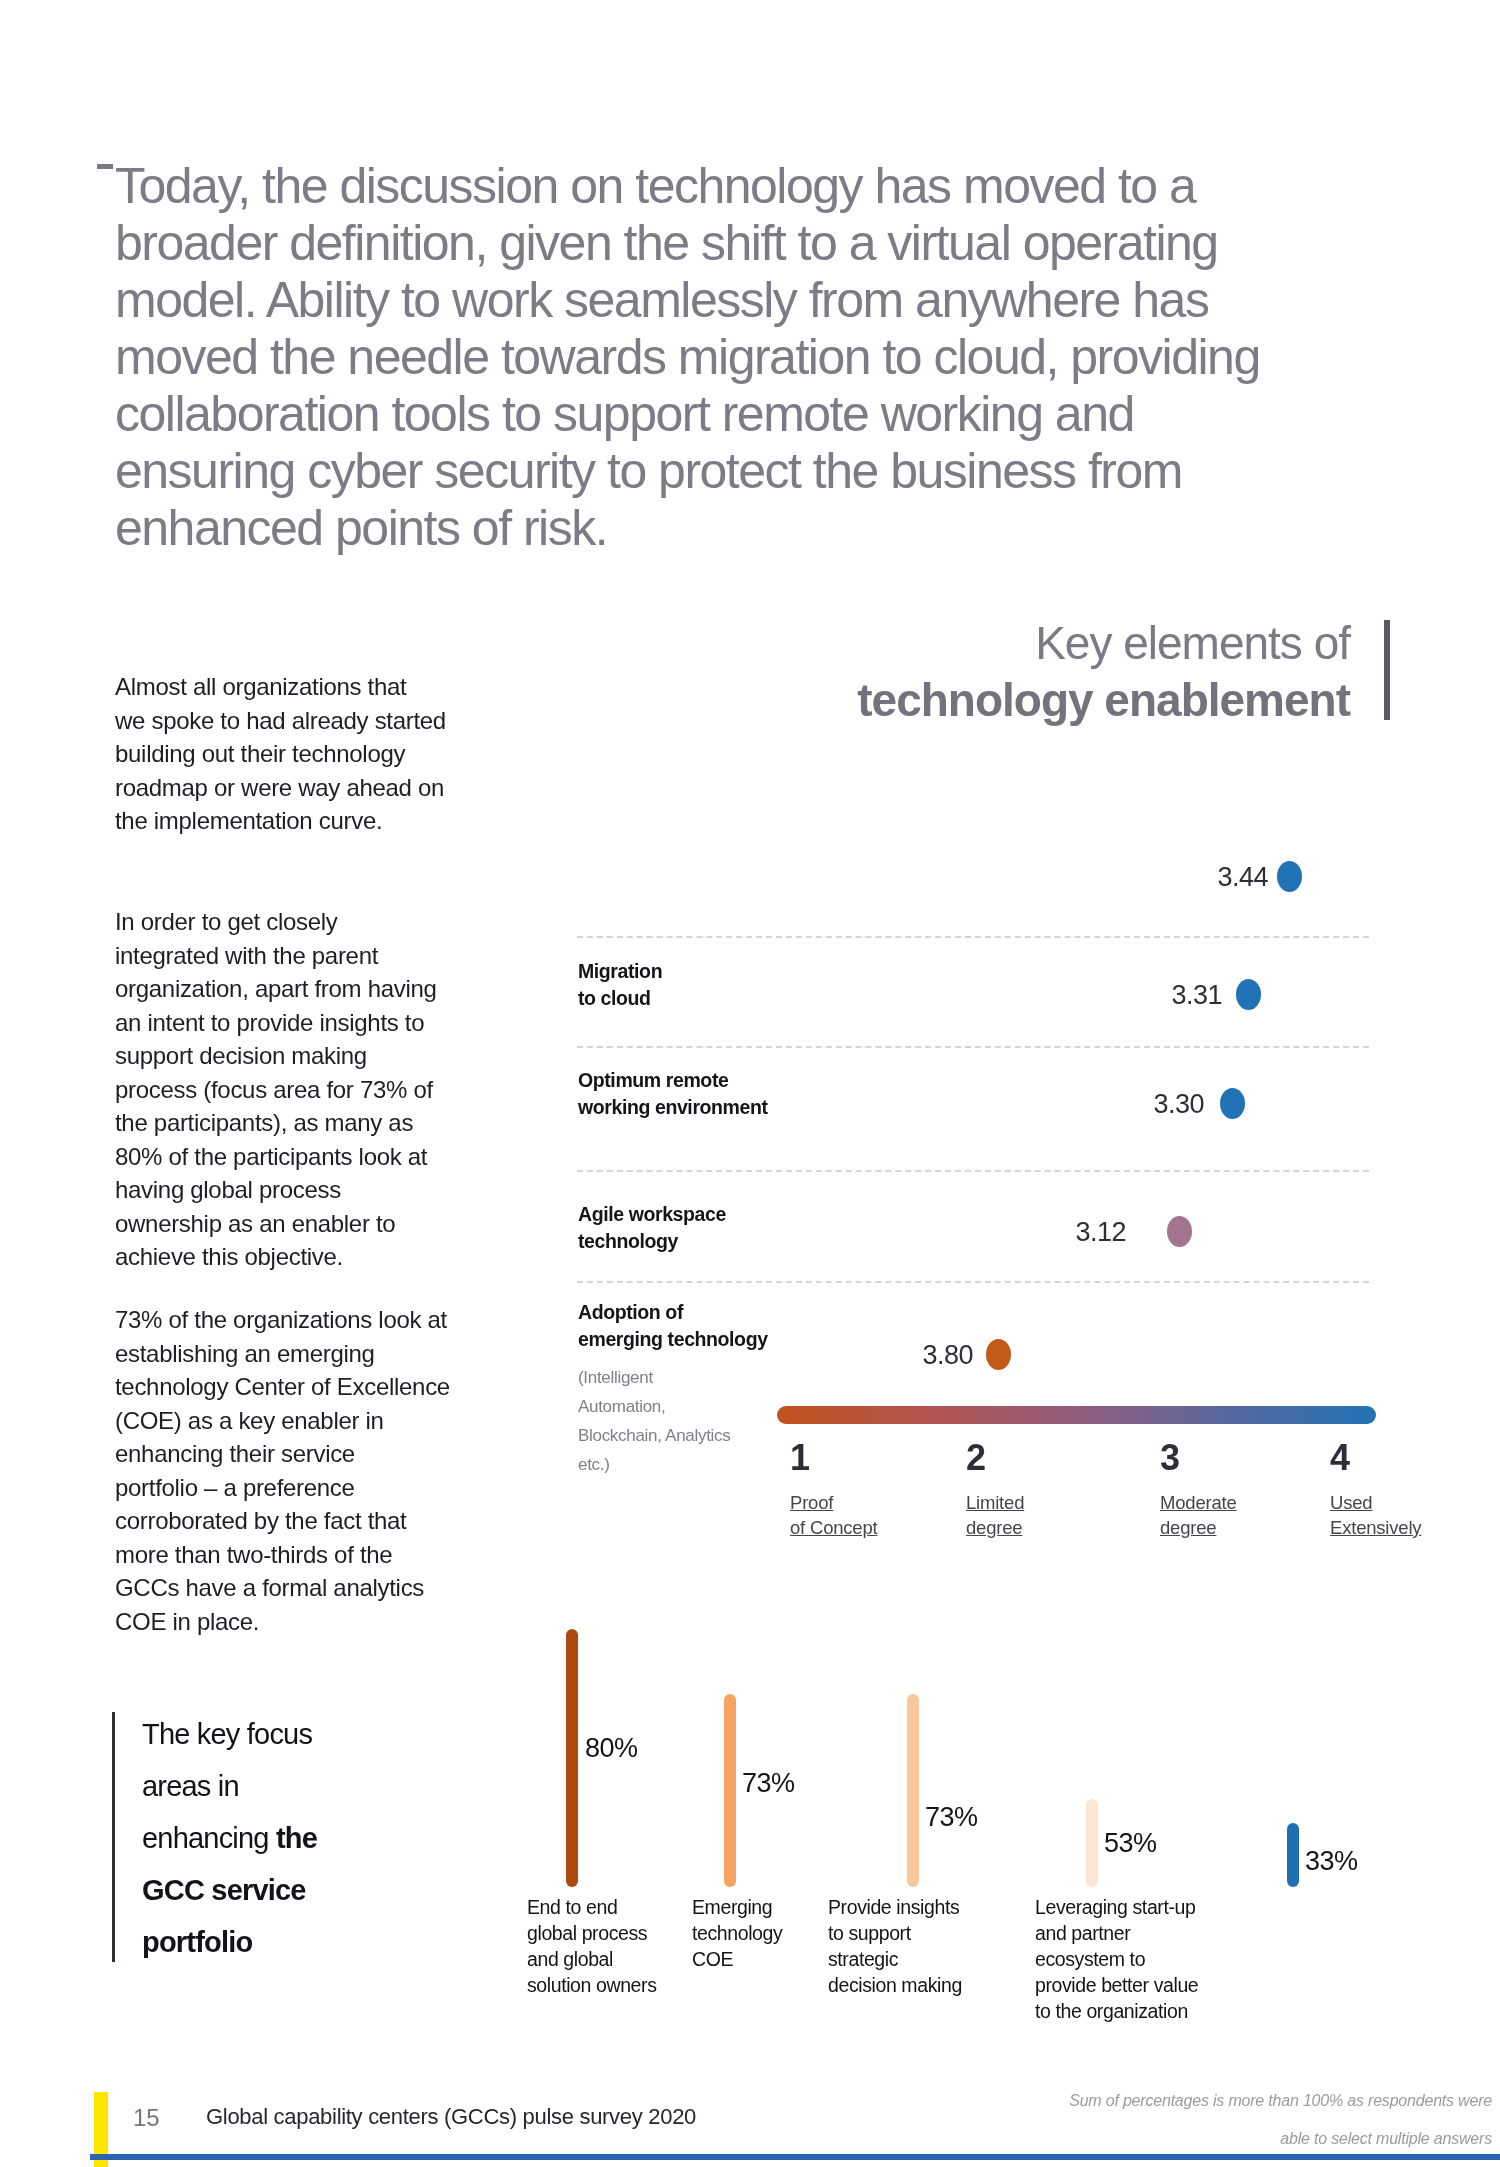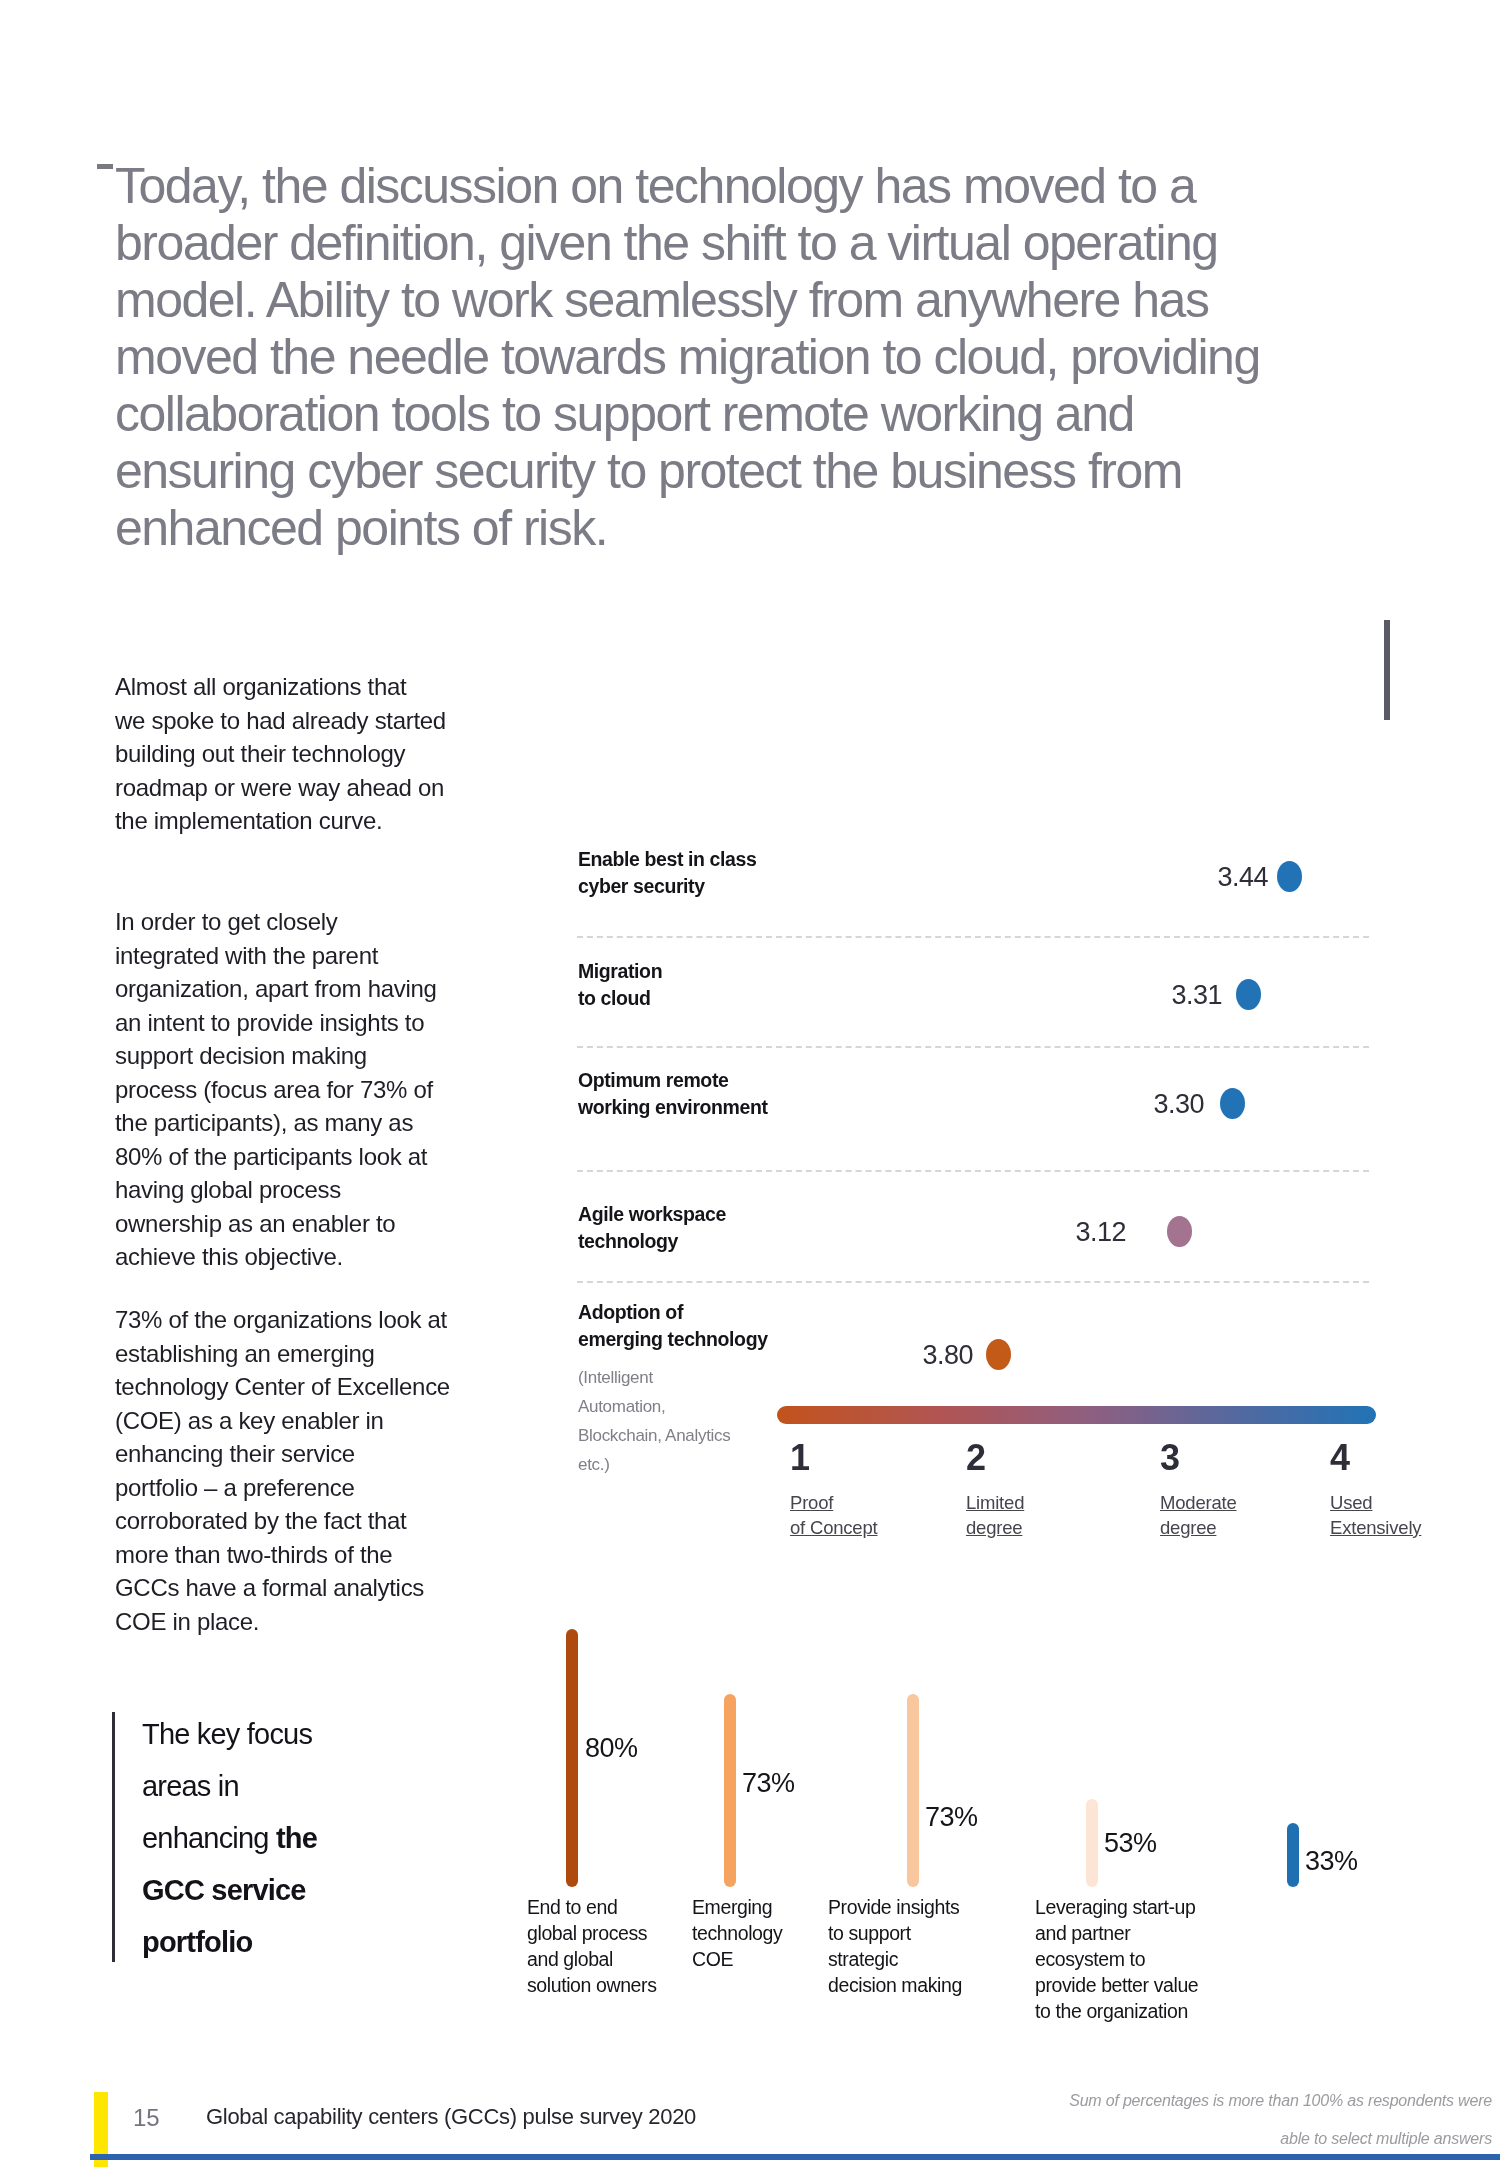--- a/index.html
+++ b/index.html
@@ -105,24 +105,26 @@
 establishing an emerging
 technology Center of Excellence
 (COE) as a key enabler in
 enhancing their service
 portfolio – a preference
 corroborated by the fact that
 more than two-thirds of the
 GCCs have a formal analytics
 COE in place.</div>
 
+  <div class="abs chart-title">
+    <div class="ct-line1">Key elements of</div>
+    <div class="ct-line2">technology enablement</div>
+  </div>
   <div class="abs title-rule"></div>
 
-  <div class="abs dot-label dl0 pre">Enable best in class
-cyber security</div>
   <div class="abs dot-value dv0">3.44</div>
   <div class="abs dot d0" style="background: rgb(33, 115, 182);"></div>
   <div class="abs dash-sep s0"></div>
 
   <div class="abs dot-label dl1 pre">Migration
 to cloud</div>
   <div class="abs dot-value dv1">3.31</div>
   <div class="abs dot d1" style="background: rgb(33, 115, 182);"></div>
   <div class="abs dash-sep s1"></div>
 

